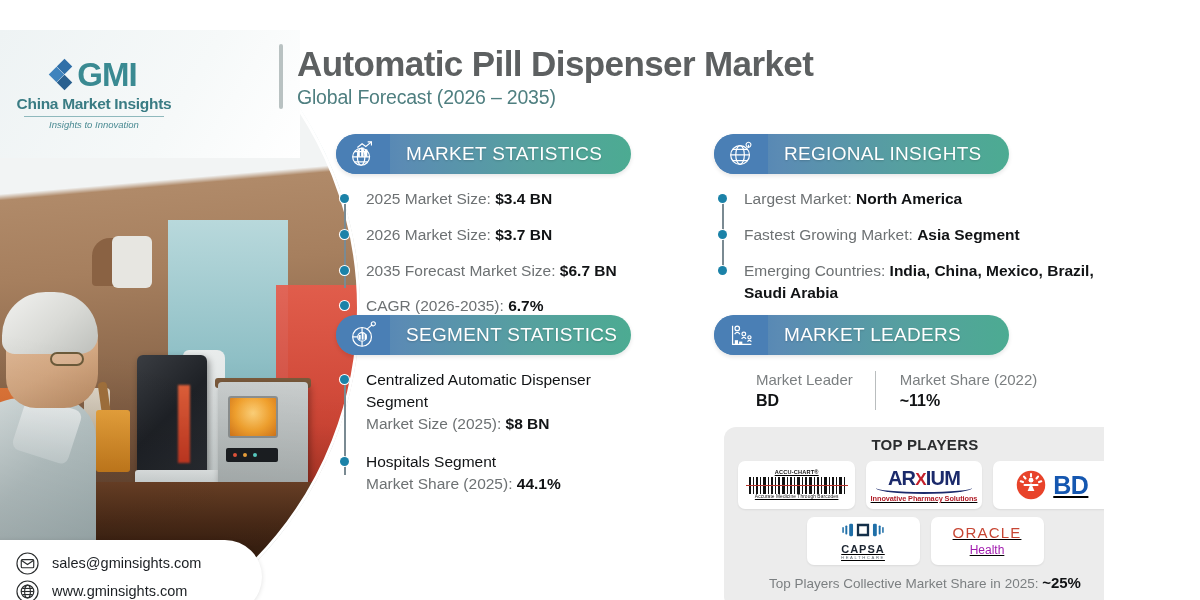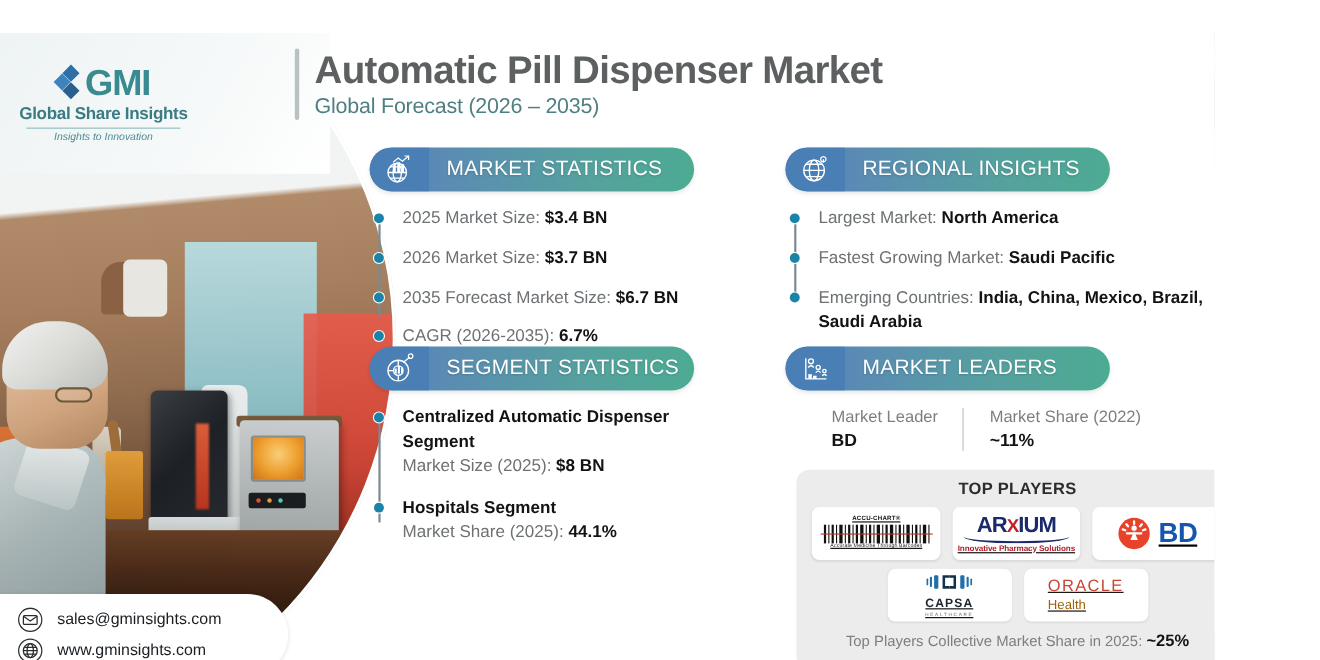--- a/index.html
+++ b/index.html
@@ -176,21 +176,21 @@
   .dm3 { left:8px; top:17px; background:#2a608f; }
   .logo-gmi { font-size:33px; font-weight:700; letter-spacing:-1px;
     color:#3a8a92; font-family:"Liberation Sans", sans-serif; }
   .logo-name { text-align:center; font-size:15.5px; font-weight:700;
     color:#3a7c84; margin-top:1px; letter-spacing:-.3px; }
   .logo-rule { height:1px; background:#8fb9bd; margin:3px 10px 2px; }
   .logo-tag { text-align:center; font-size:9.5px; color:#4b8b93; font-style:italic; }
   .logo-tag b { font-weight:400; }
 
   
-  .title-block { position:absolute; left:268px; top:14px; display:flex; gap:14px; }
+  .title-block { position:absolute; left:279px; top:14px; display:flex; gap:14px; }
   .title-bar { width:4px; background:#b9c2c2; border-radius:2px; }
   .title-main { font-size:35px; font-weight:700; color:#5d6061; letter-spacing:-.6px;
     line-height:1.15; }
   .title-sub { font-size:19.5px; color:#4f7f80; margin-top:2px; letter-spacing:-.2px; }
 
   
   .sec { position:absolute; }
   .pill { display:flex; align-items:stretch; height:40px; width:295px;
     border-radius:20px; overflow:hidden;
     background:linear-gradient(90deg,#4a7fb5 0%, #5b8bb4 22%, #56a09f 65%, #4cab92 100%);
@@ -204,21 +204,21 @@
     text-shadow:0 1px 2px rgba(0,0,0,.18); }
 
   
   .blist { margin-top:14px; position:relative; padding-left:30px; }
   .blist-line { position:absolute; left:8px; width:2px; background:#7a8a92; }
   .brow { position:relative; display:flex; align-items:flex-start; }
   .bdot { position:absolute; left:-26px; top:6px; width:9px; height:9px;
     border-radius:50%; background:#1b82a8; box-shadow:0 0 0 1px #ffffff; }
   .btxt { font-size:15.5px; color:#6d7173; line-height:1.42; }
   .btxt b { color:#111315; font-weight:700; }
-  .btxt .lead-b { color:#111315; font-weight:700; }
+  .btxt .lead-b { color:#111315; font-weight:400; }
 
   
   .ml-stats { display:flex; margin-top:16px; padding-left:42px; }
   .ml-col { padding-right:22px; }
   .ml-col.second { padding-left:24px; border-left:1px solid #b9bdbe; }
   .ml-label { font-size:15px; color:#7b7f81; }
   .ml-value { font-size:16px; font-weight:700; color:#111315; margin-top:4px; }
 
   
   .players { position:absolute; left:724px; top:397px; width:402px; height:181px;
@@ -257,23 +257,23 @@
 
   .bd-wrap { display:flex; align-items:center; gap:7px; }
   .bd-mark { width:30px; height:30px; }
   .bd-txt { font-size:25px; font-weight:700; color:#1557b0; letter-spacing:-.5px; }
 
   .capsa { text-align:center; line-height:1; }
   .capsa-mark { width:46px; height:16px; margin:0 auto 3px; }
   .capsa-n { font-size:11px; font-weight:700; color:#1b2430; letter-spacing:1px; }
   .capsa-s { font-size:4.2px; color:#5b6670; letter-spacing:1.6px; margin-top:1.5px; }
 
-  .oracle { line-height:1.1; }
+  .oracle { text-align:center; line-height:1.1; }
   .oracle-n { font-size:15px; font-weight:400; color:#c74634; letter-spacing:1.2px; }
-  .oracle-s { font-size:12px; color:#a16207; margin-top:3px; }
+  .oracle-s { font-size:12px; color:#a21caf; margin-top:3px; }
 
   
   .contact { position:absolute; left:-24px; top:510px; width:286px; height:74px;
     background:#fff; border-radius:0 38px 38px 0; display:flex;
     flex-direction:column; justify-content:center; padding-left:40px; gap:5px;
     box-shadow:0 1px 5px rgba(0,0,0,.12); }
   .crow { display:flex; align-items:center; gap:13px; }
   .cico { width:23px; height:23px; flex:0 0 23px; }
   .ctxt { font-size:14.5px; color:#1b1f23; }
 </style>
@@ -327,21 +327,21 @@
 
   <div class="logo">
     <div class="logo-row">
       <div class="logo-diamonds">
         <span class="dm dm1"></span>
           <span class="dm dm2"></span>
           <span class="dm dm3"></span>
       </div>
       <div class="logo-gmi">GMI</div>
     </div>
-    <div class="logo-name">Global Share Insights</div>
+    <div class="logo-name">China Market Insights</div>
     <div class="logo-rule"></div>
     <div class="logo-tag">
       <span>Insights to </span><b>Innovation</b>
     </div>
   </div>
 
   <div class="title-block">
     <div class="title-bar"></div>
     <div>
       <div class="title-main">Automatic Pill Dispenser Market</div>
@@ -440,21 +440,21 @@
       <div class="pill-txt">REGIONAL INSIGHTS</div>
     </div>
     <div class="blist">
       <div class="blist-line" style="top:8px; height:70px;"></div>
       <div class="brow" style="margin-bottom:14px;">
         <span class="bdot"></span>
         <span class="btxt"><span>Largest Market: </span><b>North America</b></span>
       </div>
       <div class="brow" style="margin-bottom:14px;">
         <span class="bdot"></span>
-        <span class="btxt"><span>Fastest Growing Market: </span><b>Saudi Pacific</b></span>
+        <span class="btxt"><span>Fastest Growing Market: </span><b>Asia Segment</b></span>
       </div>
       <div class="brow">
         <span class="bdot"></span>
         <span class="btxt" style="max-width:352px;"><span>Emerging Countries: </span><b>India, China, Mexico, Brazil, Saudi Arabia</b></span>
       </div>
     </div>
   </div>
 
   <div class="sec" style="left:714px; top:285px; width:412px;">
     <div class="pill">

